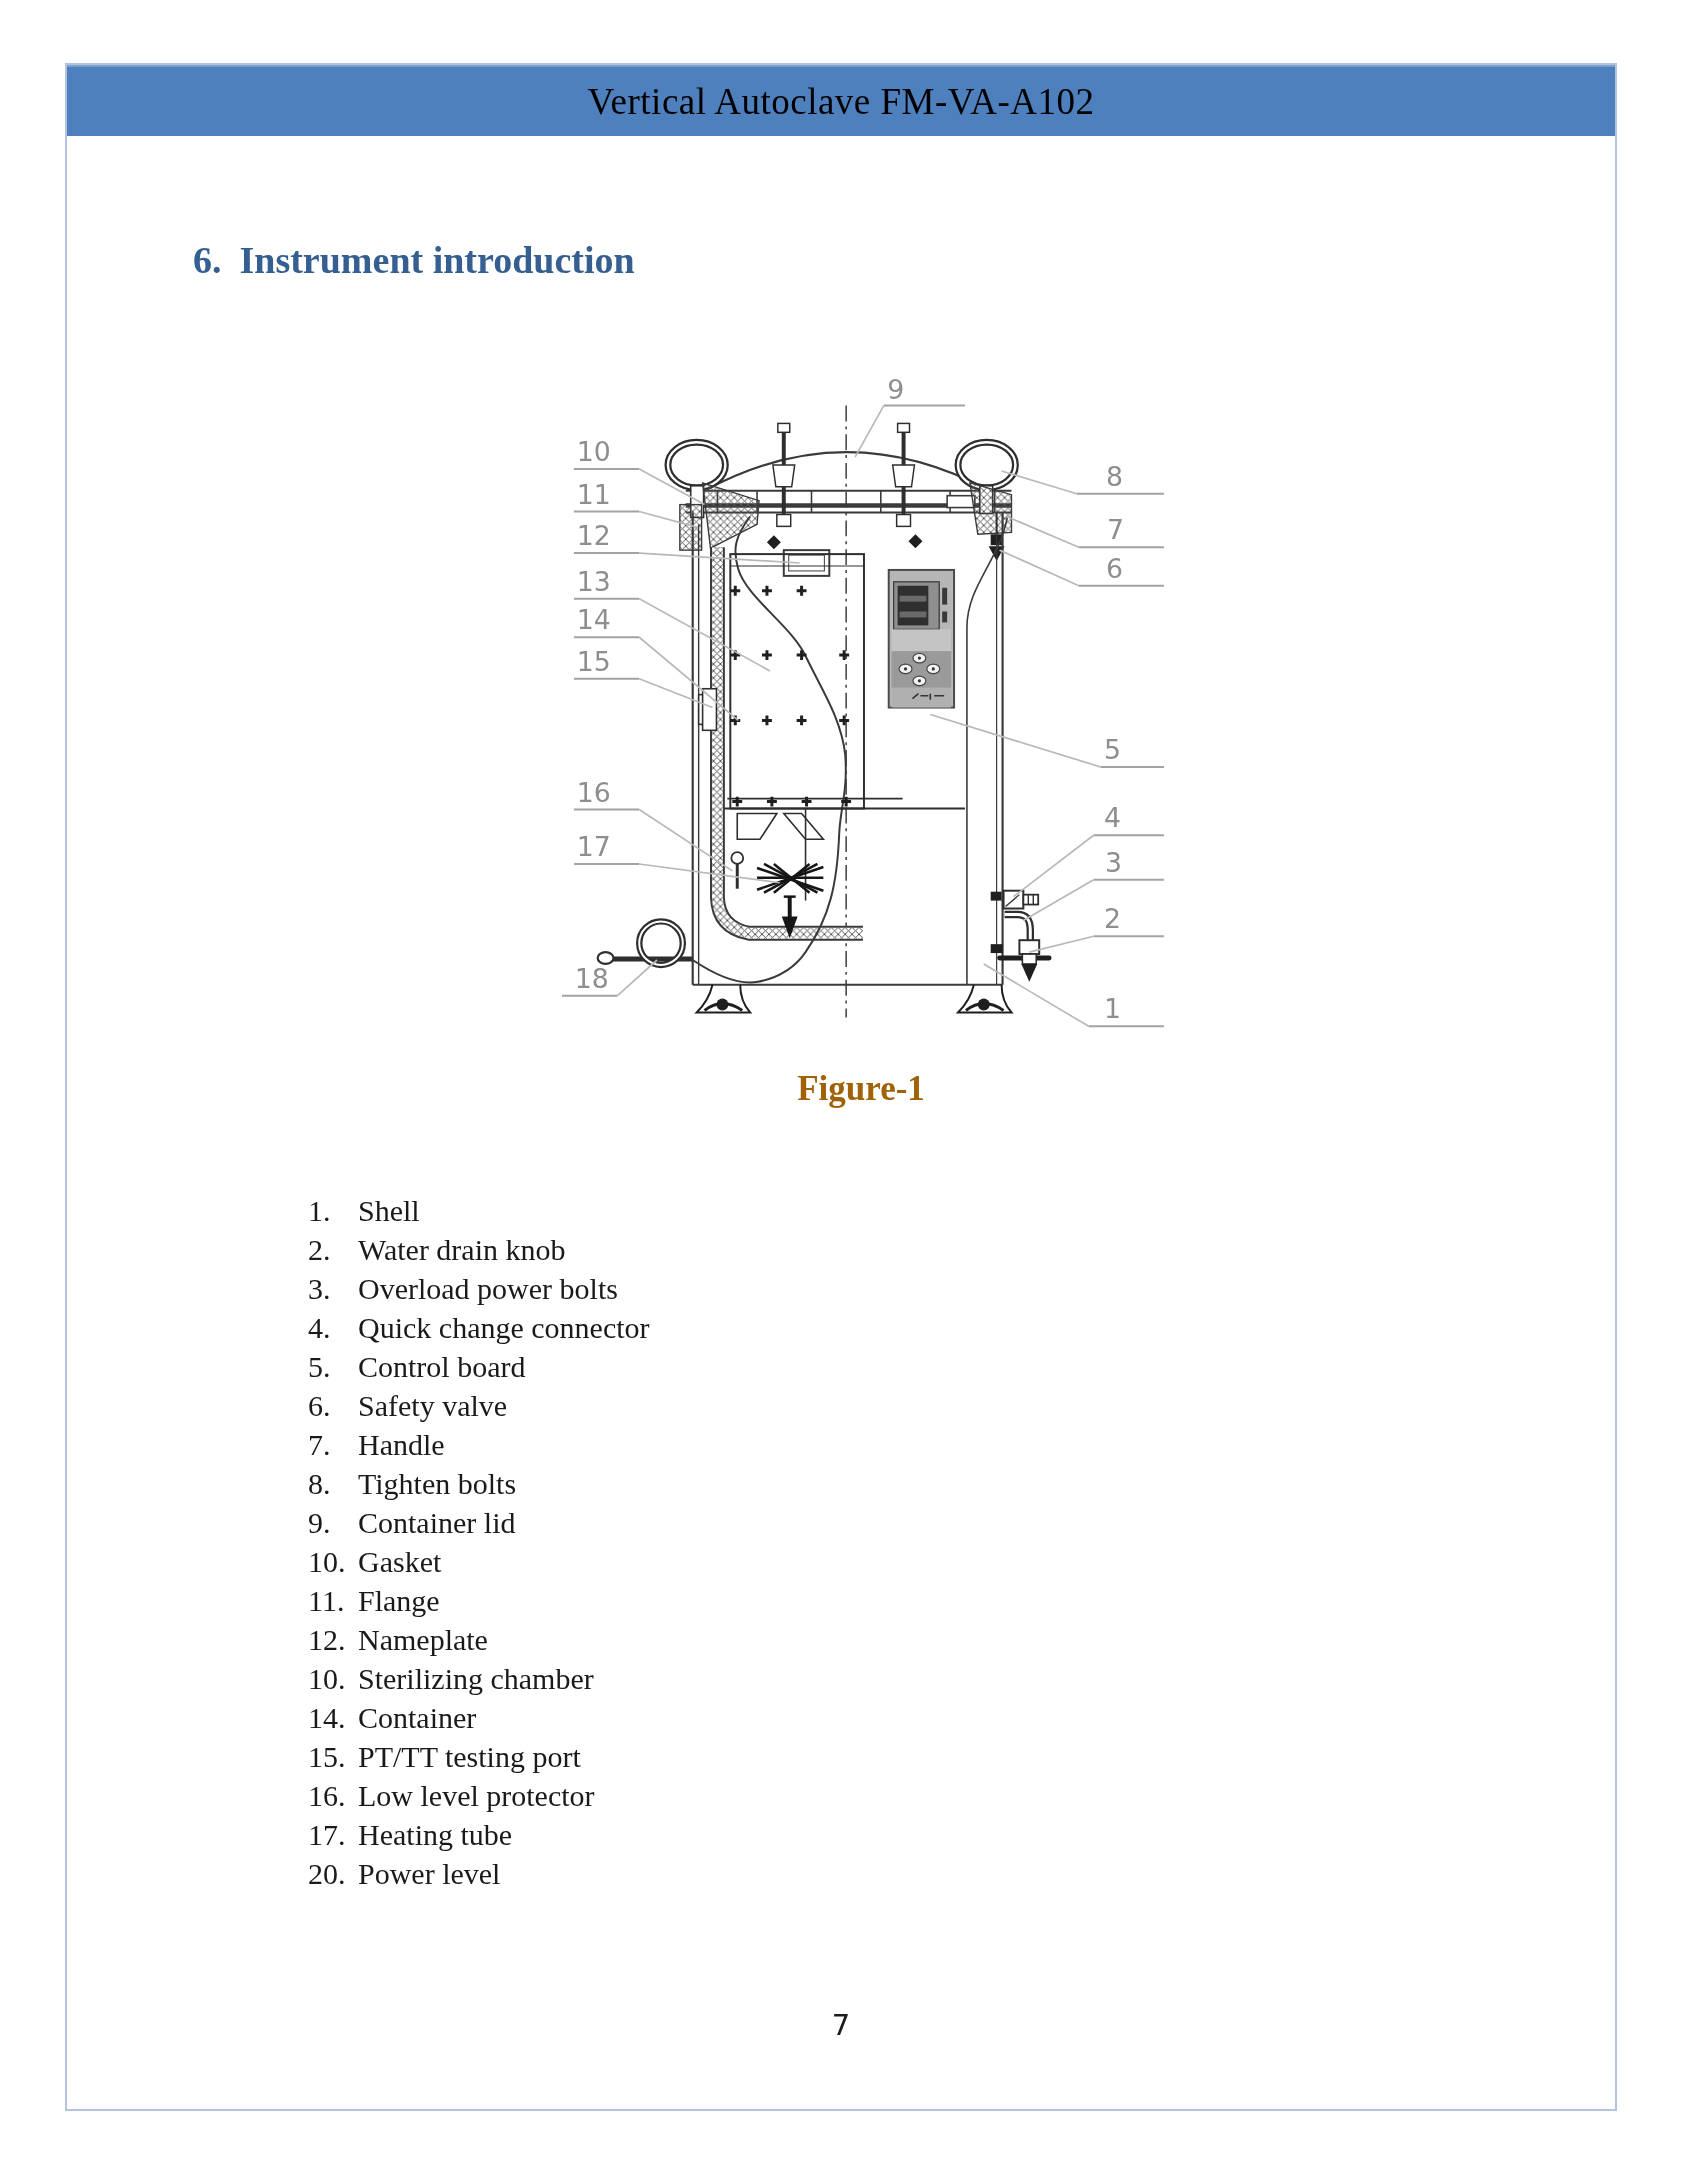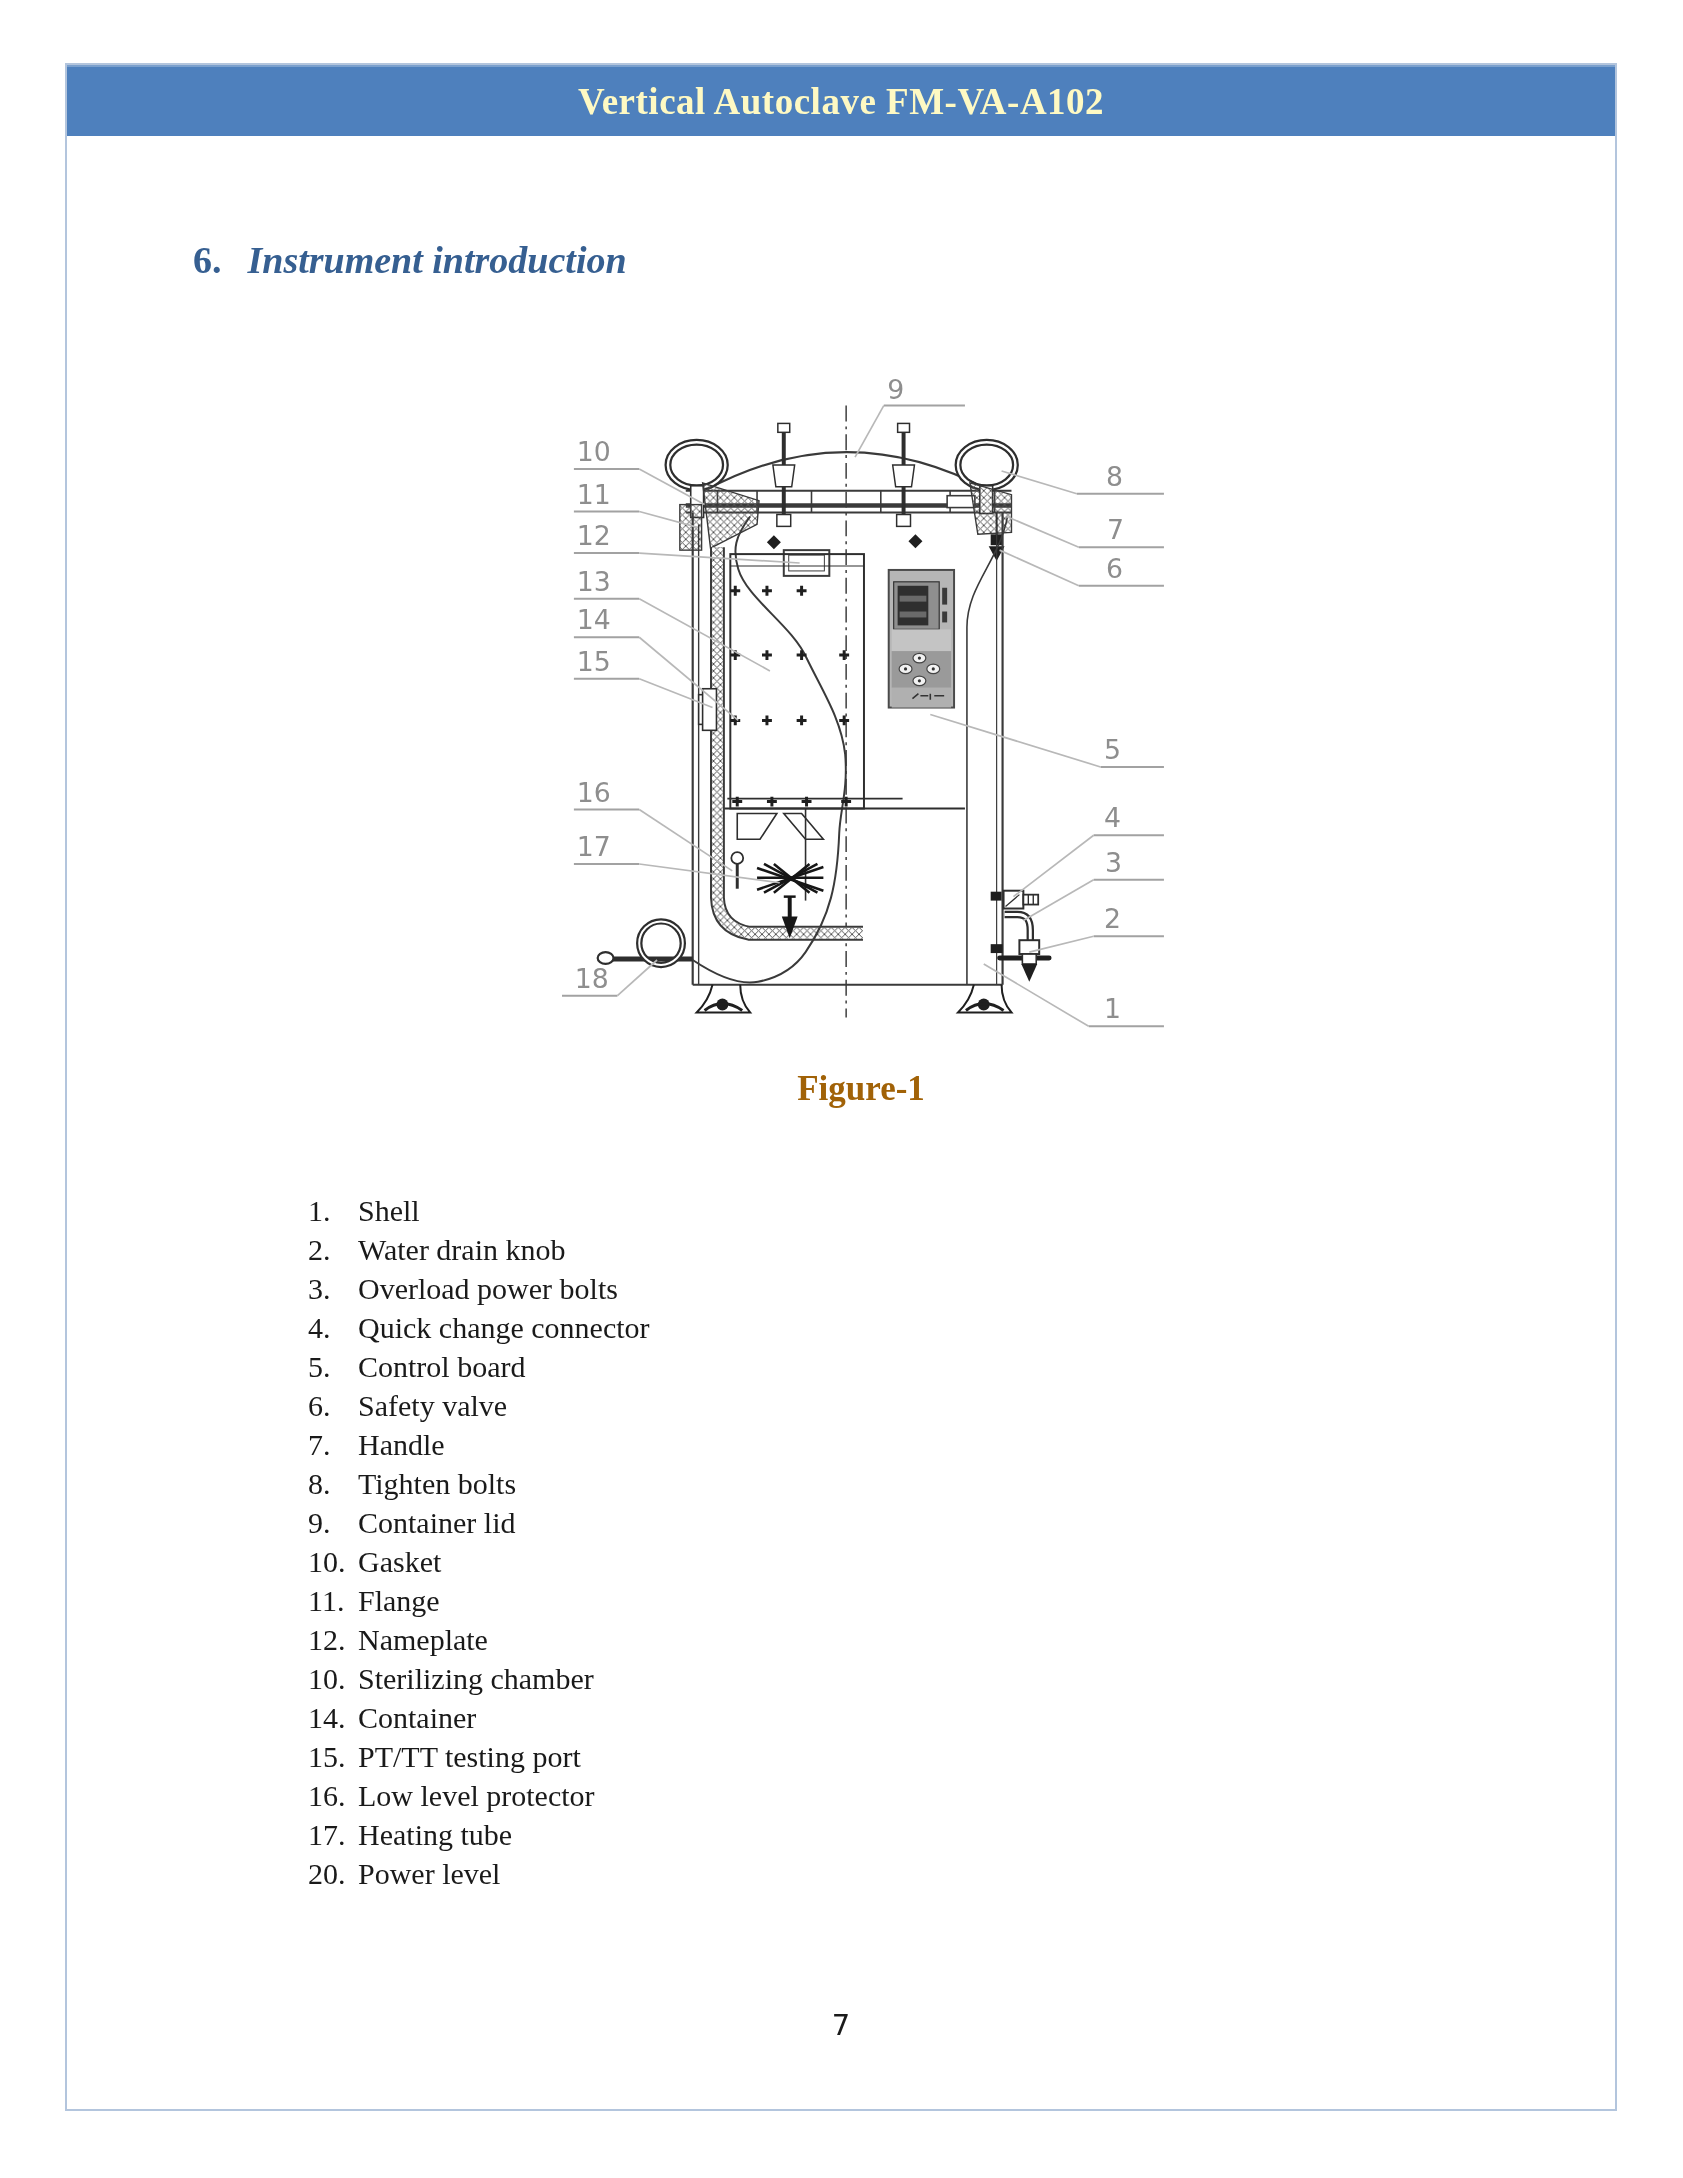--- a/index.html
+++ b/index.html
@@ -14,29 +14,29 @@
     position:absolute;left:65px;top:63px;width:1552px;height:2048px;
     border:2px solid #b3c5dd;box-sizing:border-box;
   }
   .header-bar{
     position:absolute;left:67px;top:65px;width:1548px;height:71px;
     background:#4e80bd;
     display:flex;align-items:center;justify-content:center;
     border-top:2px solid #7ba0cd;box-sizing:border-box;
   }
   .header-title{
-    color:#fef9c3;font-weight:700;font-size:37px;
+    color:#000000;font-weight:400;font-size:37px;
     font-family:"Liberation Serif", serif;letter-spacing:0.5px;
   }
   .section-heading{
     position:absolute;left:193px;top:238px;
     font-weight:700;font-size:38px;color:#365f91;
     font-family:"Liberation Serif", serif;
   }
-  .section-heading .sec-title{margin-left:26px;font-style:italic;}
+  .section-heading .sec-title{margin-left:18px;}
   .diagram{
     position:absolute;left:554px;top:366px;width:614px;height:693px;
   }
   .figure-caption{
     position:absolute;left:554px;top:1069px;width:614px;
     text-align:center;font-weight:700;font-size:35px;color:#a16207;
   }
   .parts-list{
     position:absolute;left:308px;top:1191px;
     font-size:30px;color:#1a1a1a;

